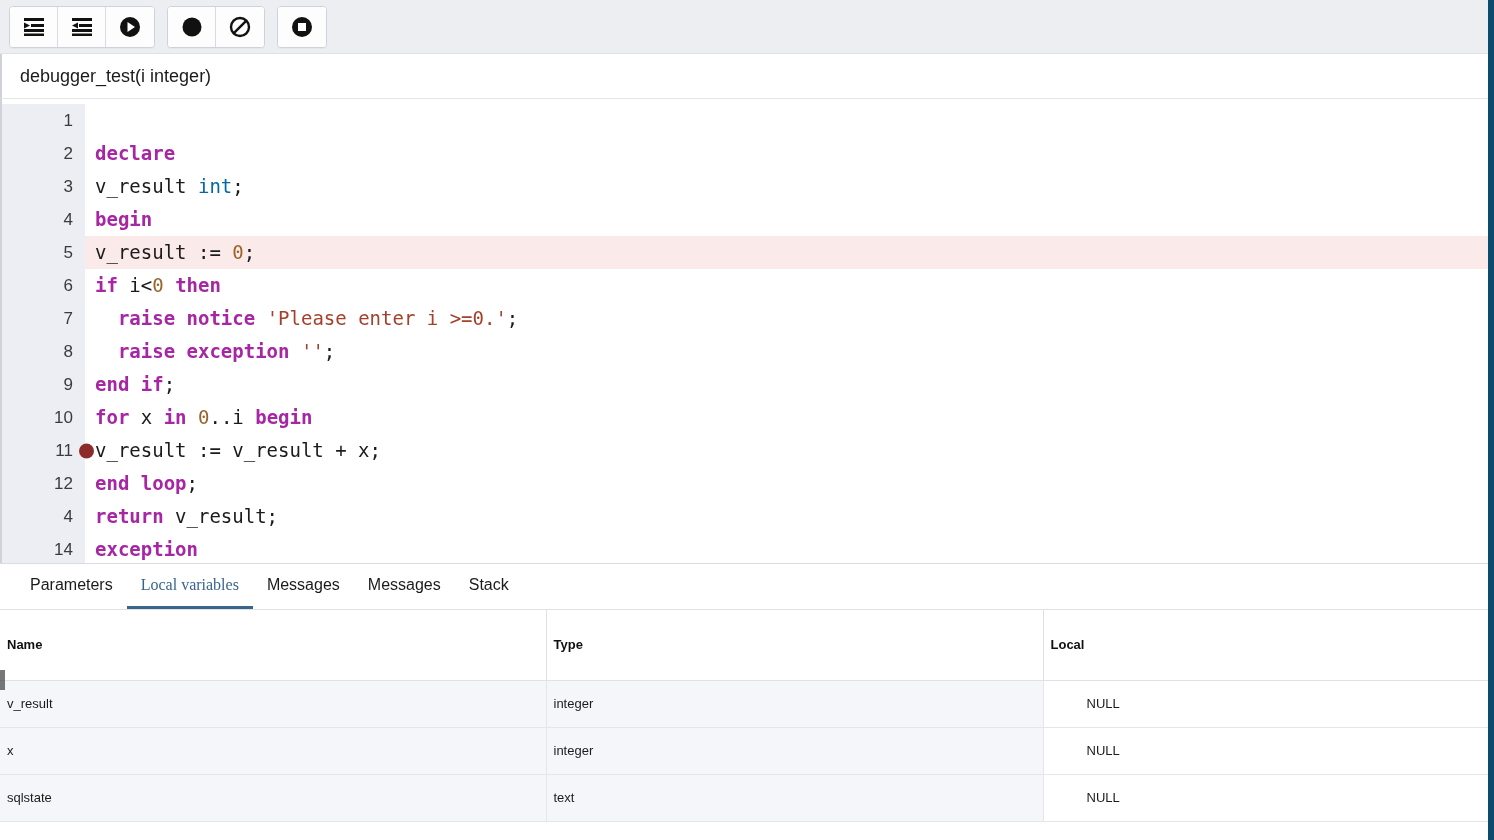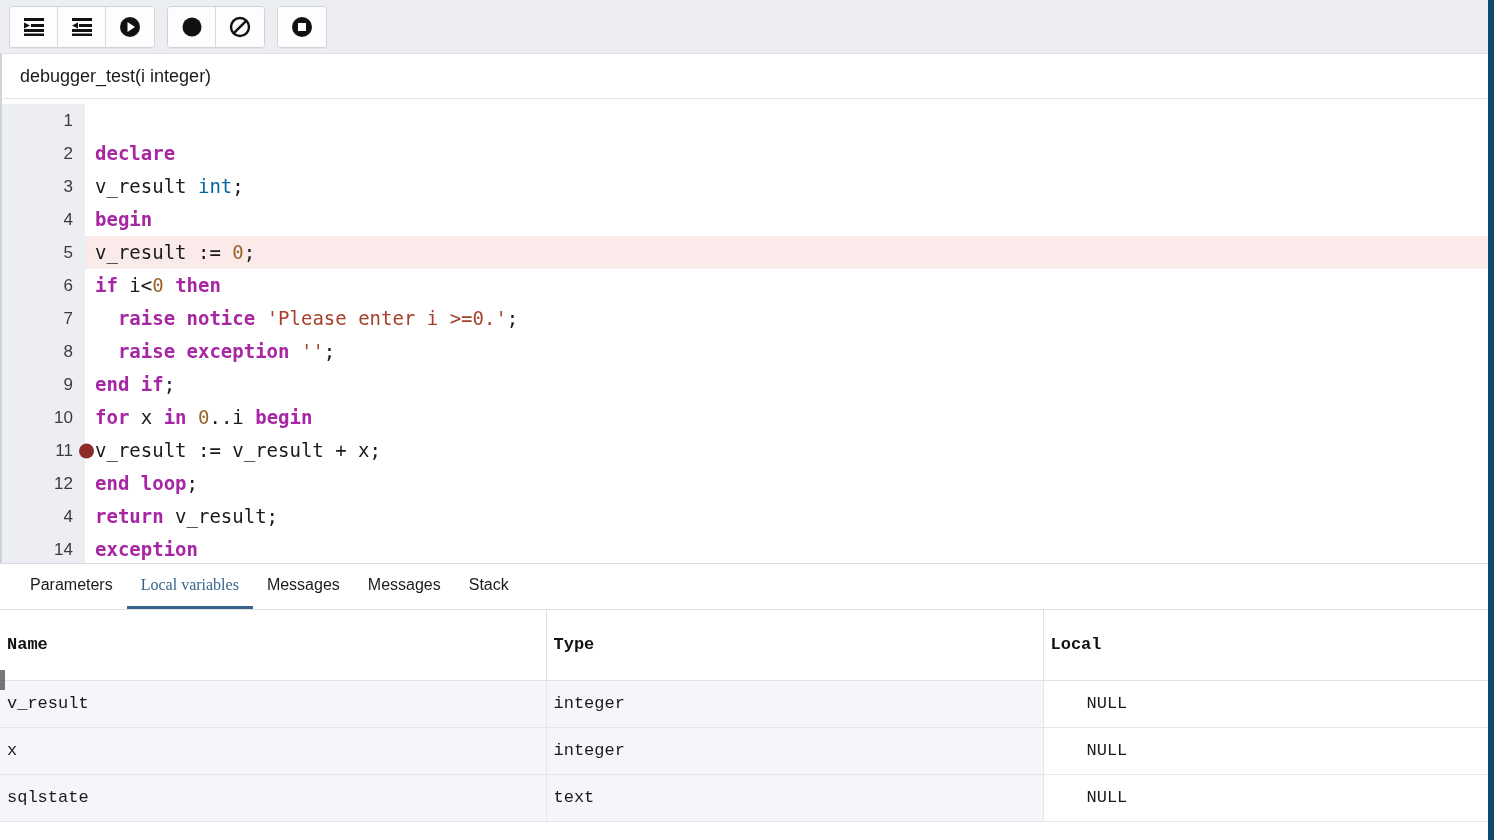--- a/index.html
+++ b/index.html
@@ -171,22 +171,21 @@
   .table-wrap {
     flex: 1;
     position: relative;
     overflow: hidden;
     background: #ffffff;
   }
   .vtable {
     width: 100%;
     border-collapse: collapse;
     table-layout: fixed;
-    font-size: 17px;
-    font-family: Liberation Mono, monospace;
+    font-size: 13px;
   }
   .vtable col.c-name  { width: 546px; }
   .vtable col.c-type  { width: 497px; }
   .vtable col.c-value { width: 449px; }
 
   .vtable thead th {
     height: 70px;
     background: #ffffff;
     font-weight: bold;
     text-align: left;

